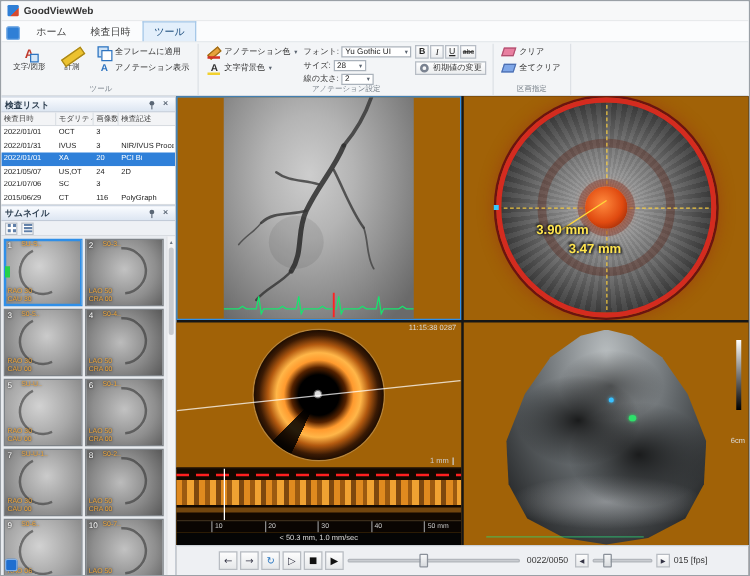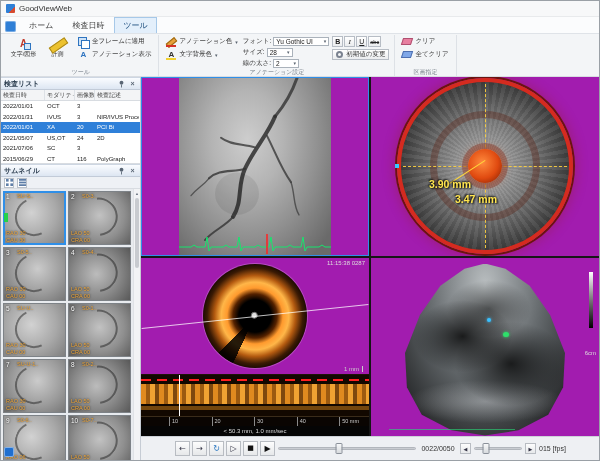--- a/index.html
+++ b/index.html
@@ -3,21 +3,21 @@
 <meta charset="utf-8">
 <style>
   * { box-sizing: border-box; margin: 0; padding: 0; }
   html,body { background:#d7dadf; }
   body { font-family:"Liberation Sans", sans-serif; }
   .window { width:600px; height:461px; border:1px solid #9aa0a6; background:#f3f5f7; display:flex; flex-direction:column; overflow:hidden; position:relative; }
 
   
   .titlebar { flex:0 0 16px; background:#f7f8f9; border-bottom:1px solid #e8eaec; display:flex; align-items:center; gap:4px; padding:0 5px; }
   .app-logo-icon { width:9px; height:9px; border-radius:1px; background:linear-gradient(135deg,#2f7fd6 62%,#d64a2f 62%); }
-  .title-text { font-size:8px; color:#333; }
+  .title-text { font-size:8px; color:#333;font-weight:bold; }
 
   
   .tabrow { flex:0 0 15px; background:#fbfcfd; border-bottom:1px solid #dfe3e8; display:flex; align-items:flex-end; gap:1px; padding:0 2px; }
   .app-menu-icon { width:11px; height:11px; margin:0 3px 1px 2px; background:#2f7fd6; border-radius:2px; box-shadow:inset 0 0 0 1px rgba(255,255,255,.35); }
   .tab { font-size:8px; padding:2px 8px; color:#444; border:1px solid transparent; border-bottom:none; white-space:nowrap; cursor:default;text-align:right; }
   .tab.active { background:#e3effb; border-color:#a6c8e8; color:#17497a; }
 
   
   .ribbon { flex:0 0 34px; background:#f3f5f7; border-bottom:1px solid #d9dde2; display:flex; padding:1px 2px 0; }
   .rgroup { position:relative; display:flex; gap:3px; padding:1px 5px 8px; border-right:1px solid #dde1e6; }
@@ -90,21 +90,21 @@
   .t-l2 { position:absolute; left:2px; bottom:1px; font-size:5.5px; color:#f0a83c; text-shadow:0 0 2px #000; z-index:2; }
   .green-marker { position:absolute; left:0; top:40%; width:4px; height:9px; background:#24d24a; z-index:3; }
   .vscroll { position:absolute; right:0; top:0; bottom:0; width:7px; background:#f2f3f5; border-left:1px solid #dfe2e6; }
   .vs-arrow { height:8px; display:flex; align-items:center; justify-content:center; font-size:4px; color:#6a7380; cursor:default; }
   .vs-thumb { margin:1px; height:70px; background:#c8cbd0; border-radius:2px; cursor:default; }
   .corner-icon { position:absolute; left:3px; bottom:3px; width:10px; height:10px; background:#1f6fd0; border-radius:2px; box-shadow:inset 0 0 0 1px rgba(255,255,255,.45); z-index:5; }
 
   
   .content { flex:1; display:flex; flex-direction:column; min-width:0; background:#000; }
   .viewgrid { flex:1; display:grid; grid-template-columns:1fr 1fr; grid-template-rows:1fr 1fr; gap:2px; background:#161616; min-height:0; }
-  .vp { position:relative; background:#a21caf; overflow:hidden; cursor:default; }
+  .vp { position:relative; background:#a16207; overflow:hidden; cursor:default; }
   .vp.selected { outline:1px solid #2f8fe8; outline-offset:-1px; }
 
   
   .xa-image { position:absolute; left:50%; transform:translateX(-50%); top:1px; bottom:1px; width:152px; background:radial-gradient(ellipse at 45% 35%, #cdcdcd 0%, #b4b4b4 30%, #909090 60%, #6a6a6a 90%); }
   .xa-image svg { position:absolute; inset:0; width:100%; height:100%; }
   .ecg-svg { position:absolute; left:50%; transform:translateX(-50%); bottom:2px; width:152px; height:20px; }
 
   
   .vp-ivus { display:flex; align-items:center; justify-content:center; }
   .ivus-wrap { position:relative; width:176px; height:176px; }

